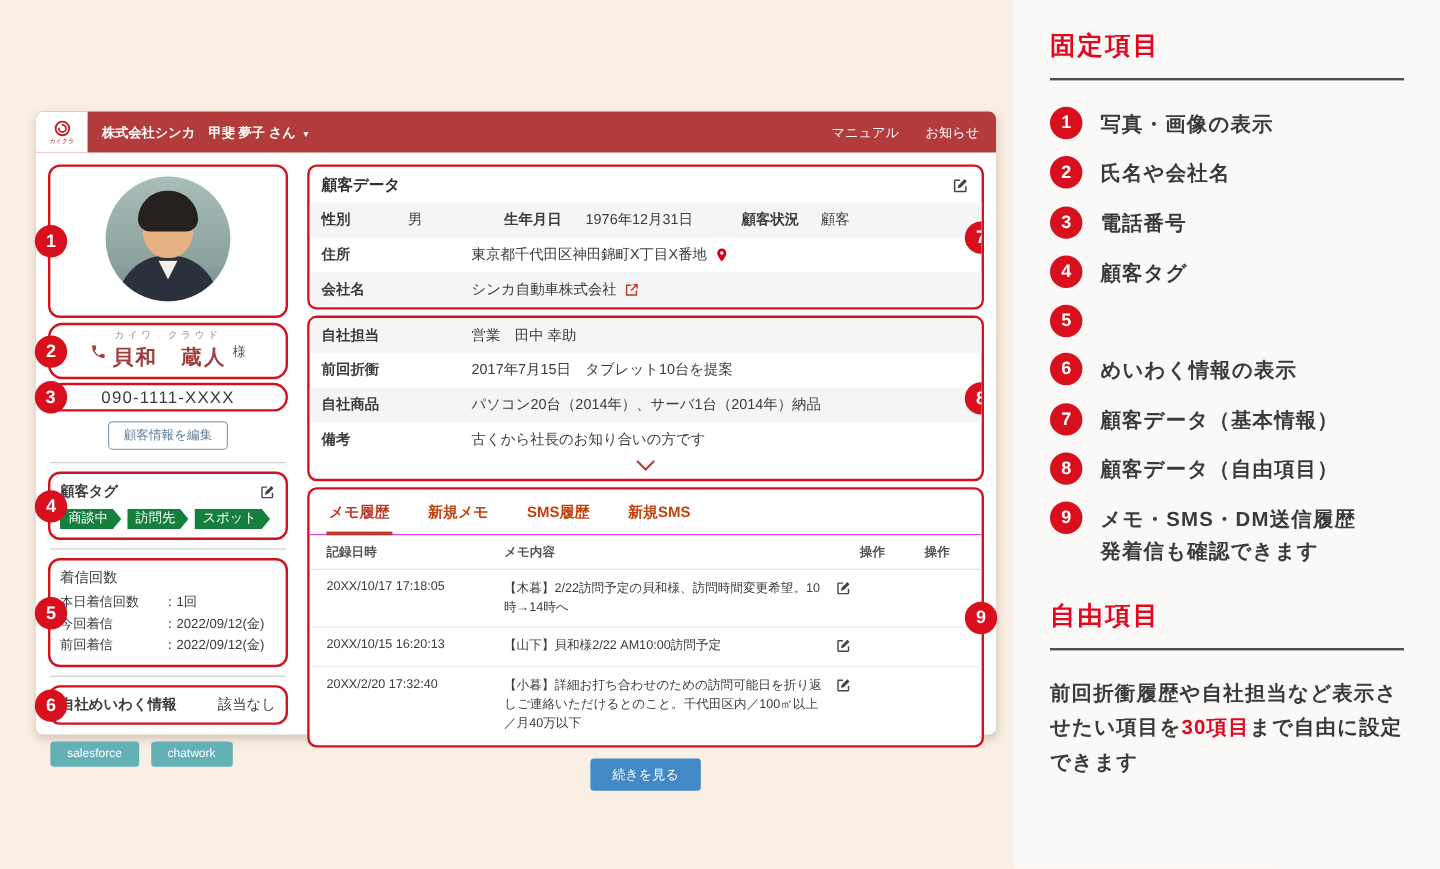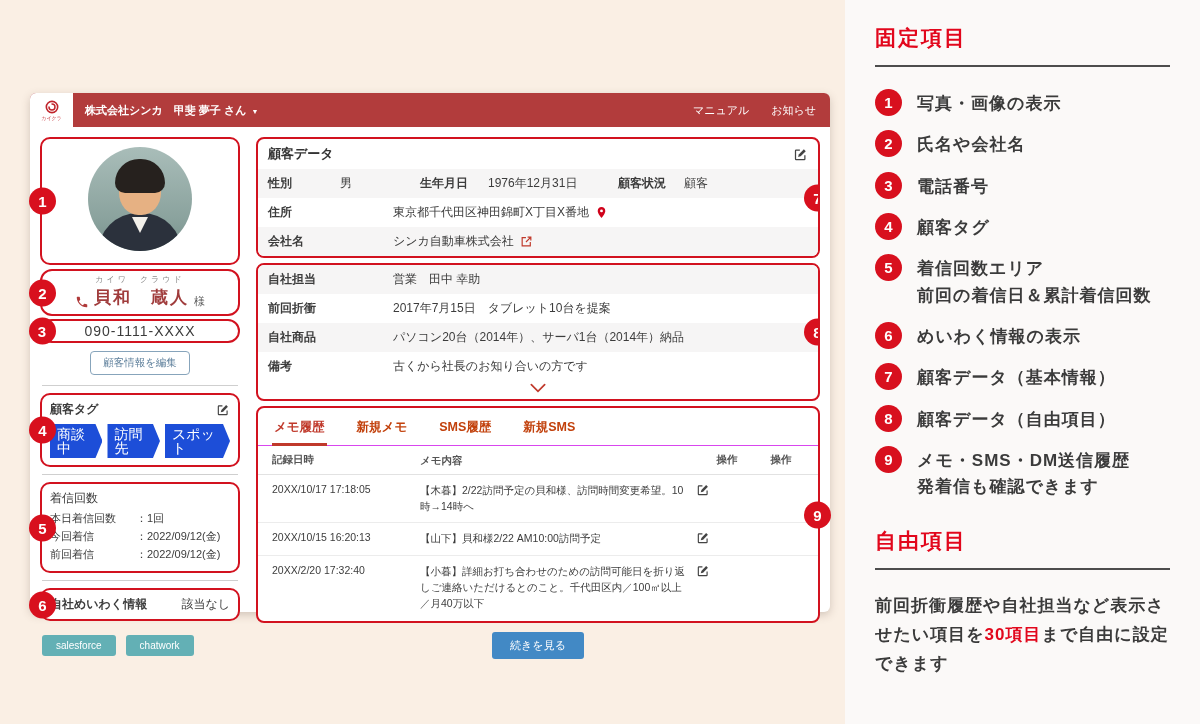--- a/index.html
+++ b/index.html
@@ -60,34 +60,34 @@
   .box-photo{height:124px;margin-bottom:4px;}
   .avatar{width:104px;height:104px;border-radius:50%;margin:8px auto;position:relative;overflow:hidden;
     background:linear-gradient(180deg,#a9bdb9 0%,#8aa29d 70%,#77908b 100%);}
   .avatar .hair{position:absolute;left:50%;top:12px;transform:translateX(-50%);width:50px;height:34px;background:#26211e;border-radius:24px 24px 10px 10px;}
   .avatar .face{position:absolute;left:50%;top:20px;transform:translateX(-50%);width:42px;height:48px;background:#e6b183;border-radius:50% 50% 46% 46%;}
   .avatar .suit{position:absolute;left:50%;bottom:-6px;transform:translateX(-50%);width:84px;height:44px;background:#2b313c;border-radius:40px 40px 0 0;}
   .avatar .collar{position:absolute;left:50%;bottom:18px;transform:translateX(-50%);width:16px;height:16px;background:#f3f0ea;clip-path:polygon(50% 100%,0 0,100% 0);}
 
   .box-name{margin-bottom:3px;padding:3px 4px 5px 4px;border-radius:12px;text-align:center;}
   .furigana{font-size:8px;color:#8a8a8a;letter-spacing:3px;}
-  .name-row{display:flex;align-items:flex-end;justify-content:center;gap:5px;margin-top:1px;}
+  .name-row{display:flex;align-items:flex-start;justify-content:center;gap:5px;margin-top:1px;}
   .cust-name{font-size:17px;font-weight:bold;color:#a03c3c;letter-spacing:2px;}
   .honorific{font-size:11px;color:#555;}
   .box-phone{margin-bottom:8px;padding:2px 0;border-radius:12px;text-align:center;font-size:14px;color:#3c3c3c;letter-spacing:1px;}
   .edit-profile{
     display:block;margin:8px auto 10px auto;background:#fff;border:1px solid #87a4bb;border-radius:4px;
     color:#5d7f9b;font-size:10.5px;padding:4px 12px;cursor:pointer;font-family:inherit;
   }
   .divider{border-top:1px solid #cfcfcf;margin:7px 2px;}
   .sec-head{display:flex;align-items:center;justify-content:space-between;font-size:12px;font-weight:bold;color:#3c3c3c;}
   .box-tags{padding:6px 8px 7px 8px;margin-bottom:2px;}
   .tag-row{display:flex;gap:5px;margin-top:6px;}
   .tag{
-    background:#1d4ed8;color:#fff;font-size:14px;padding:3px 11px 3px 7px;line-height:1;
+    background:#15803d;color:#fff;font-size:11px;padding:3px 11px 3px 7px;line-height:1;
     clip-path:polygon(0 0,calc(100% - 7px) 0,100% 50%,calc(100% - 7px) 100%,0 100%);
   }
   .box-calls{padding:6px 8px;margin-bottom:2px;font-size:11px;color:#3c3c3c;}
   .calls-title{font-weight:normal;font-size:12px;margin-bottom:4px;}
   .call-row{display:flex;margin-bottom:3px;}
   .call-lbl{width:86px;flex-shrink:0;}
   .box-meiwaku{padding:6px 8px;display:flex;justify-content:space-between;font-size:12px;color:#3c3c3c;margin-bottom:2px;}
   .box-meiwaku .m-lbl{font-weight:bold;}
   .integrations{display:flex;gap:10px;margin-top:14px;padding-left:2px;}
   .int-btn{background:#63b0b5;color:#fff;border:none;border-radius:3px;font-size:10px;padding:5px 14px;cursor:pointer;font-family:inherit;}
@@ -370,24 +370,20 @@
         </div>
     </li>
     <li class="legend-item">
       <span class="lbadge">4</span>
       <div class="ltext">
           <div>顧客タグ</div>
         </div>
     </li>
     <li class="legend-item">
       <span class="lbadge">5</span>
-      <div class="ltext">
-        <div>着信回数エリア</div>
-        <div>前回の着信日＆累計着信回数</div>
-      </div>
     </li>
     <li class="legend-item">
       <span class="lbadge">6</span>
       <div class="ltext">
           <div>めいわく情報の表示</div>
         </div>
     </li>
     <li class="legend-item">
       <span class="lbadge">7</span>
       <div class="ltext">

